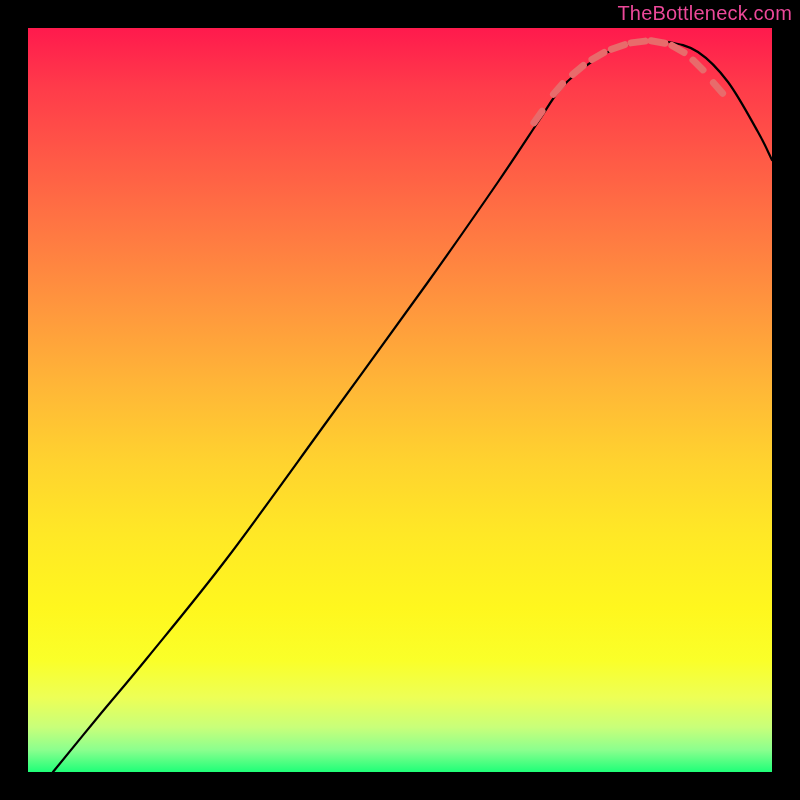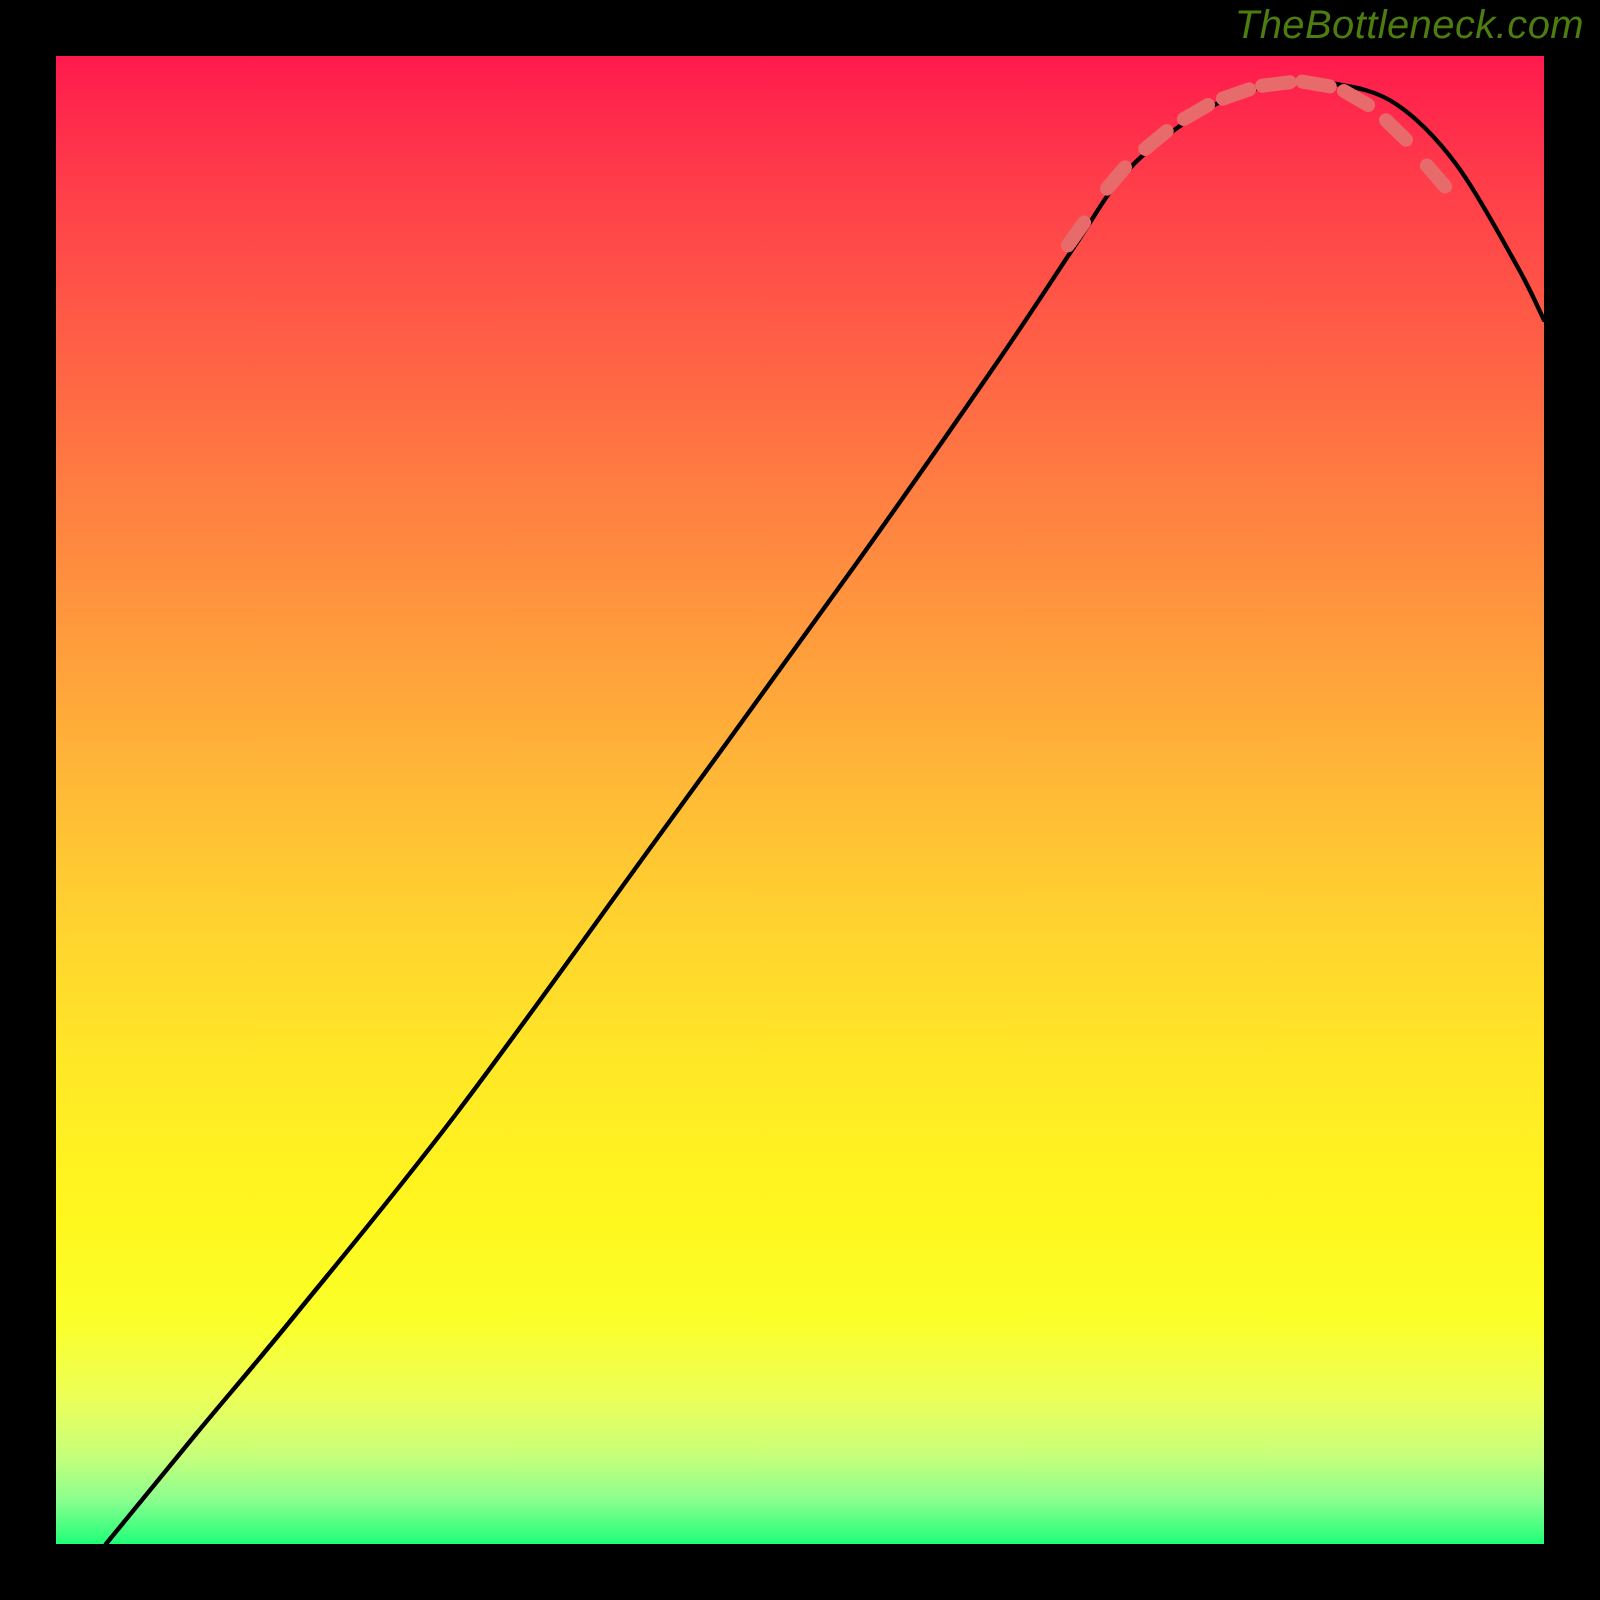--- a/index.html
+++ b/index.html
@@ -55,26 +55,25 @@
     position: absolute;
     left: 0;
     top: 0;
     width: 100%;
     height: 100%;
   }
   .watermark {
     position: absolute;
     top: 2px;
     right: 8px;
-    color: #4d7c0f;
+    color: #ec4899;
     font-size: 20px;
     font-weight: 500;
     letter-spacing: 0.2px;
     white-space: nowrap;
-    font-style: italic;
   }
 </style>
 </head>
 <body>
 
 <div class="frame">
 
   <div class="watermark">TheBottleneck.com</div>
 
   <div class="plot-area">

